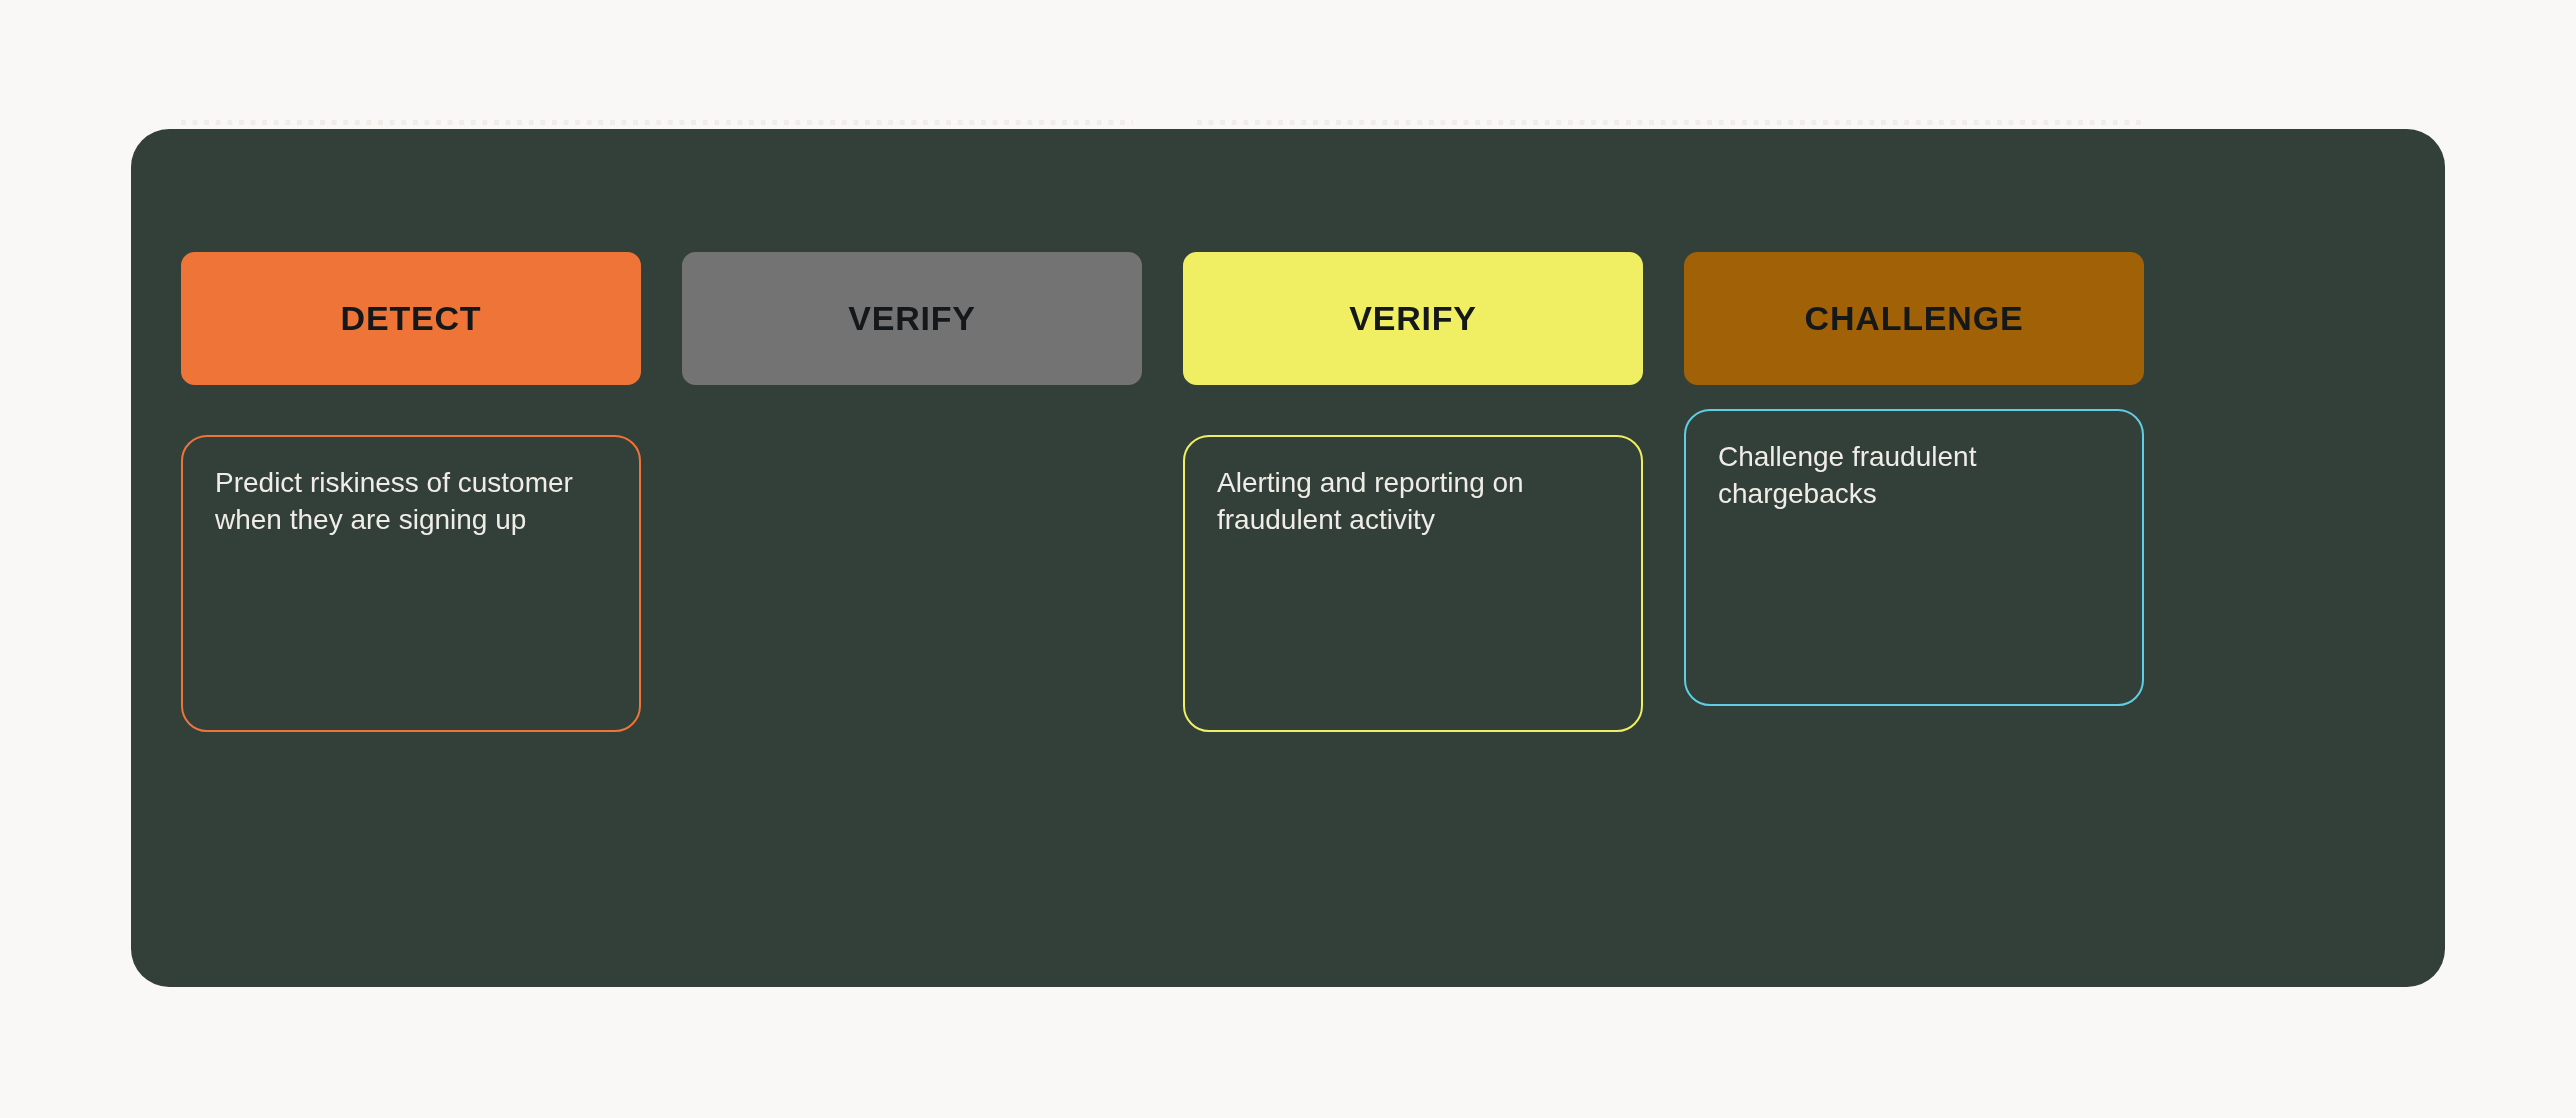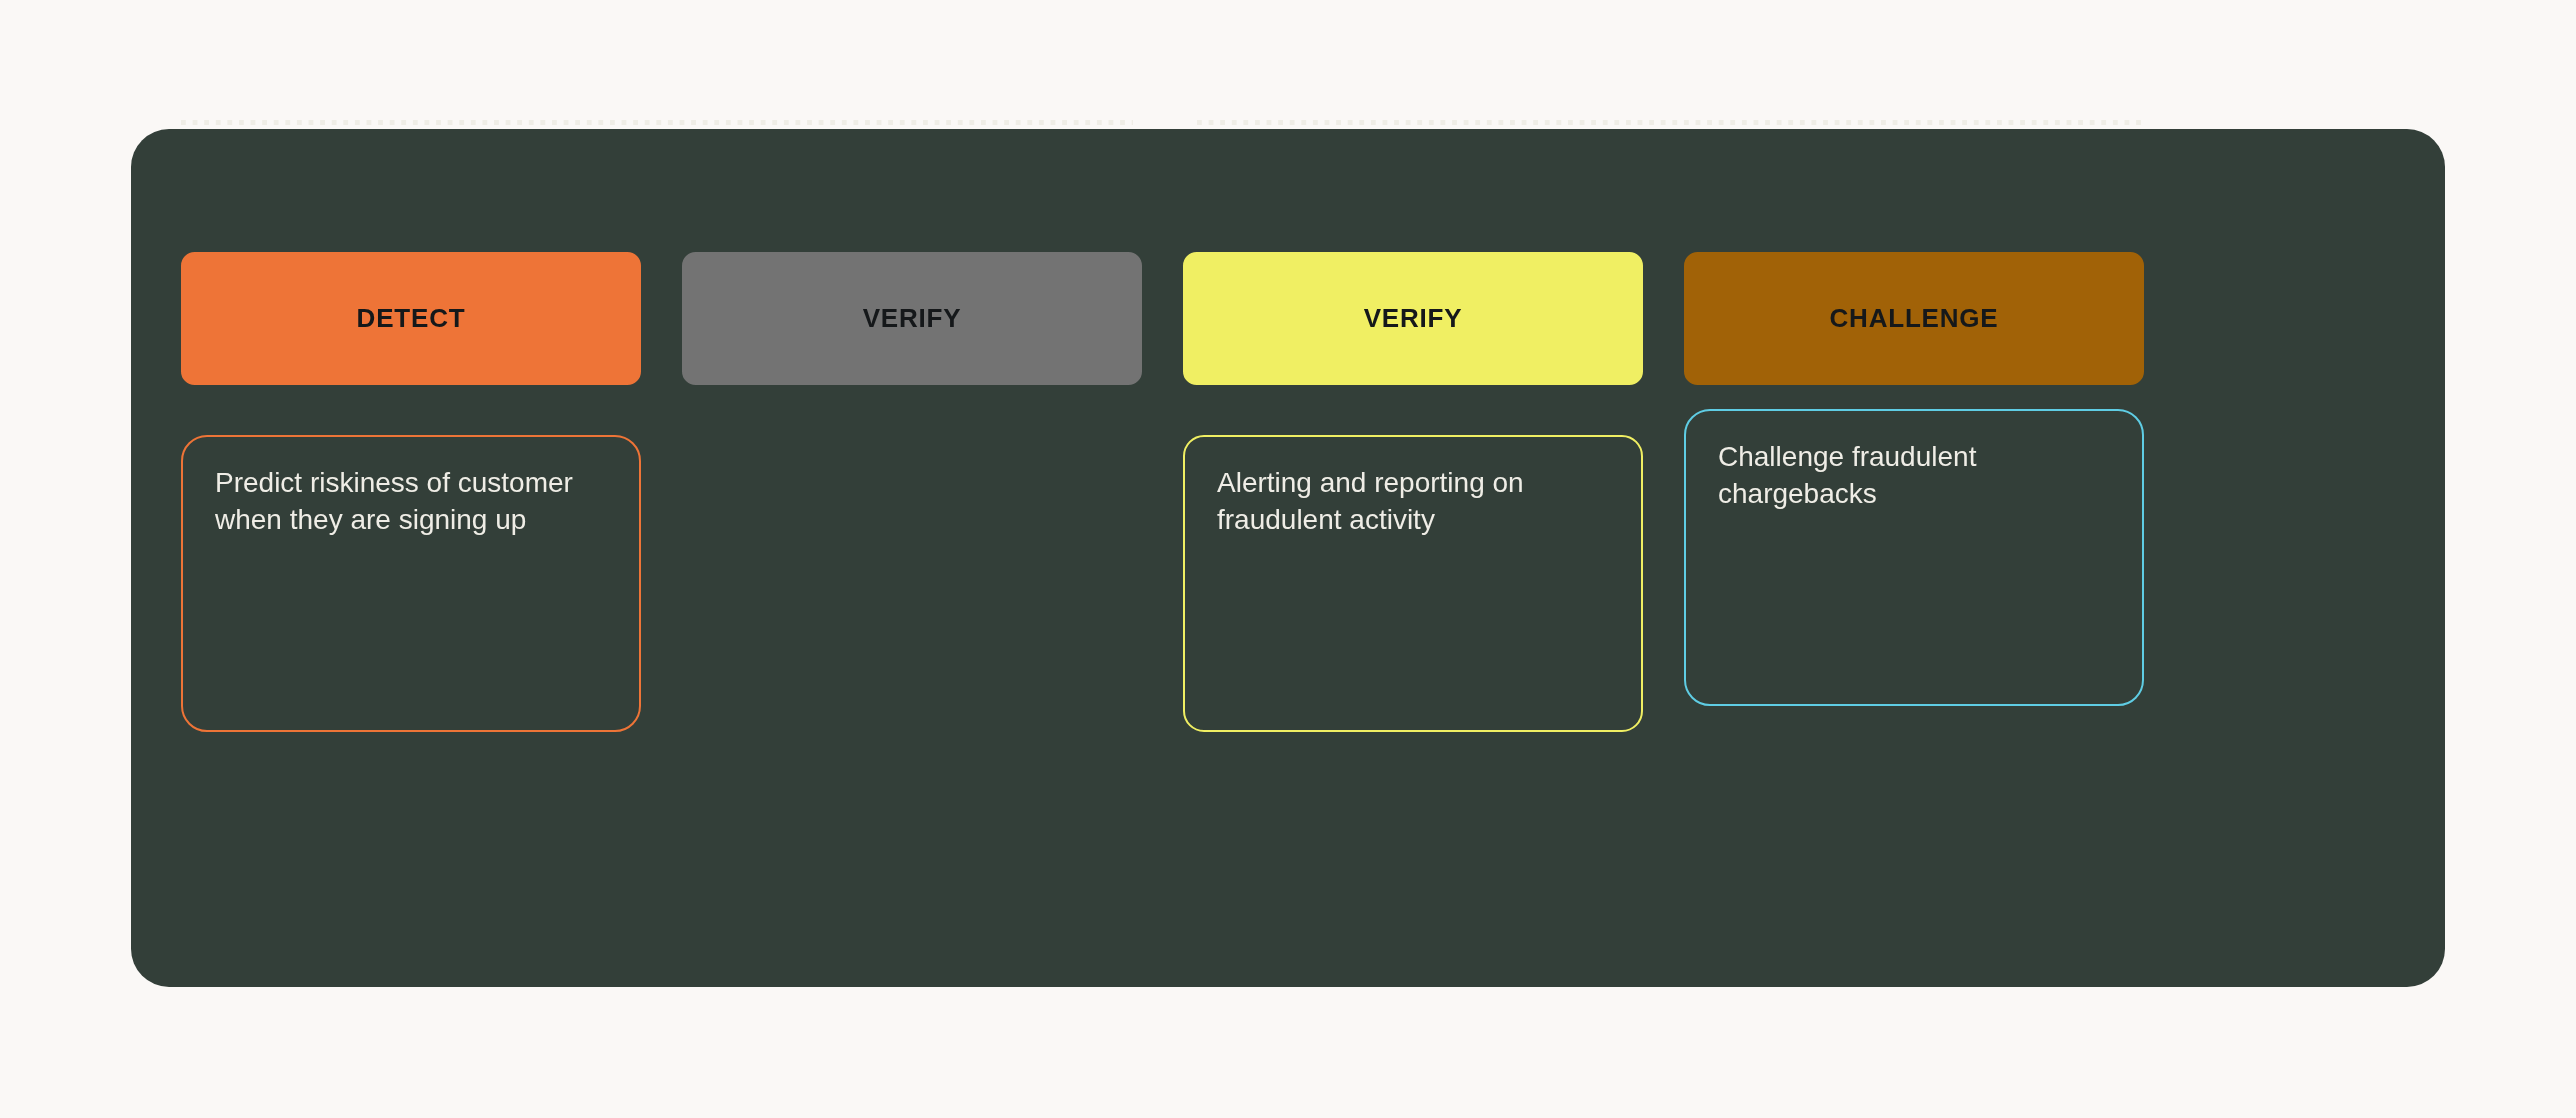--- a/index.html
+++ b/index.html
@@ -79,21 +79,21 @@
     flex-direction: column;
   }
 
   .pill {
     height: 133px;
     border-radius: 13.6px;
     display: flex;
     align-items: center;
     justify-content: center;
     color: #15181A;
-    font-size: 26px;
+    font-size: 34px;
     font-weight: 700;
     letter-spacing: 0.8px;
     box-sizing: border-box;
   }
 
   .desc-card {
     margin-top: 50px;
     height: 297px;
     border-radius: 26px;
     border: 2px solid transparent;
@@ -129,21 +129,21 @@
       <div class="pill" style="background: rgb(238, 116, 55);">DETECT</div>
       <div class="desc-card" style="border-color: rgb(238, 116, 55);">Predict riskiness of customer when they are signing up</div>
     </div>
 
     <div class="column">
       <div class="pill" style="background: #737373;">VERIFY</div>
     </div>
 
     <div class="column">
       <div class="pill" style="background: rgb(240, 239, 99);">VERIFY</div>
-      <div class="desc-card" style="border-color: rgb(240, 239, 99); border-radius: 21px;">Alerting and reporting on fraudulent activity</div>
+      <div class="desc-card" style="border-color: rgb(240, 239, 99);">Alerting and reporting on fraudulent activity</div>
     </div>
 
     <div class="column">
       <div class="pill" style="background: #a16207;">CHALLENGE</div>
       <div class="desc-card" style="border-color: rgb(95, 205, 228); margin-top: 24px;">Challenge fraudulent chargebacks</div>
     </div>
 
   </div>
 </div>
 

